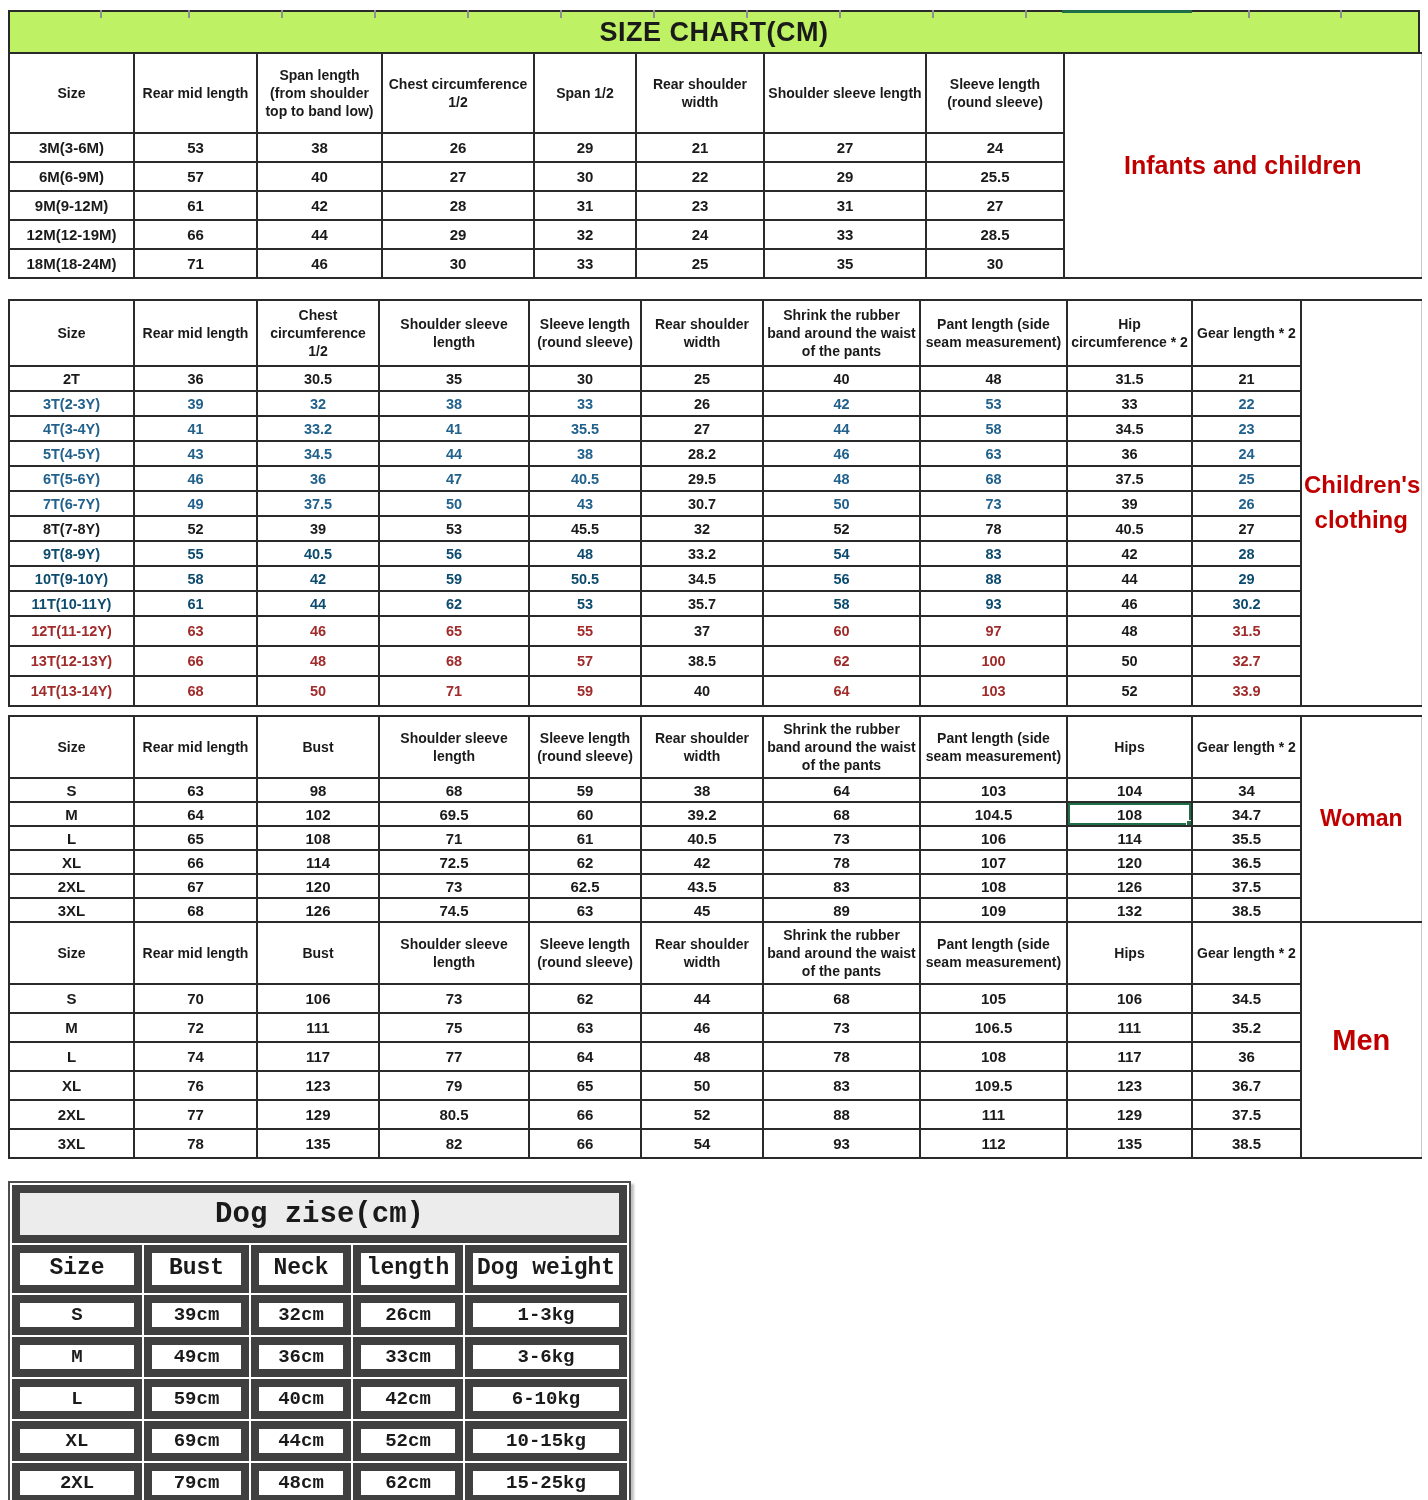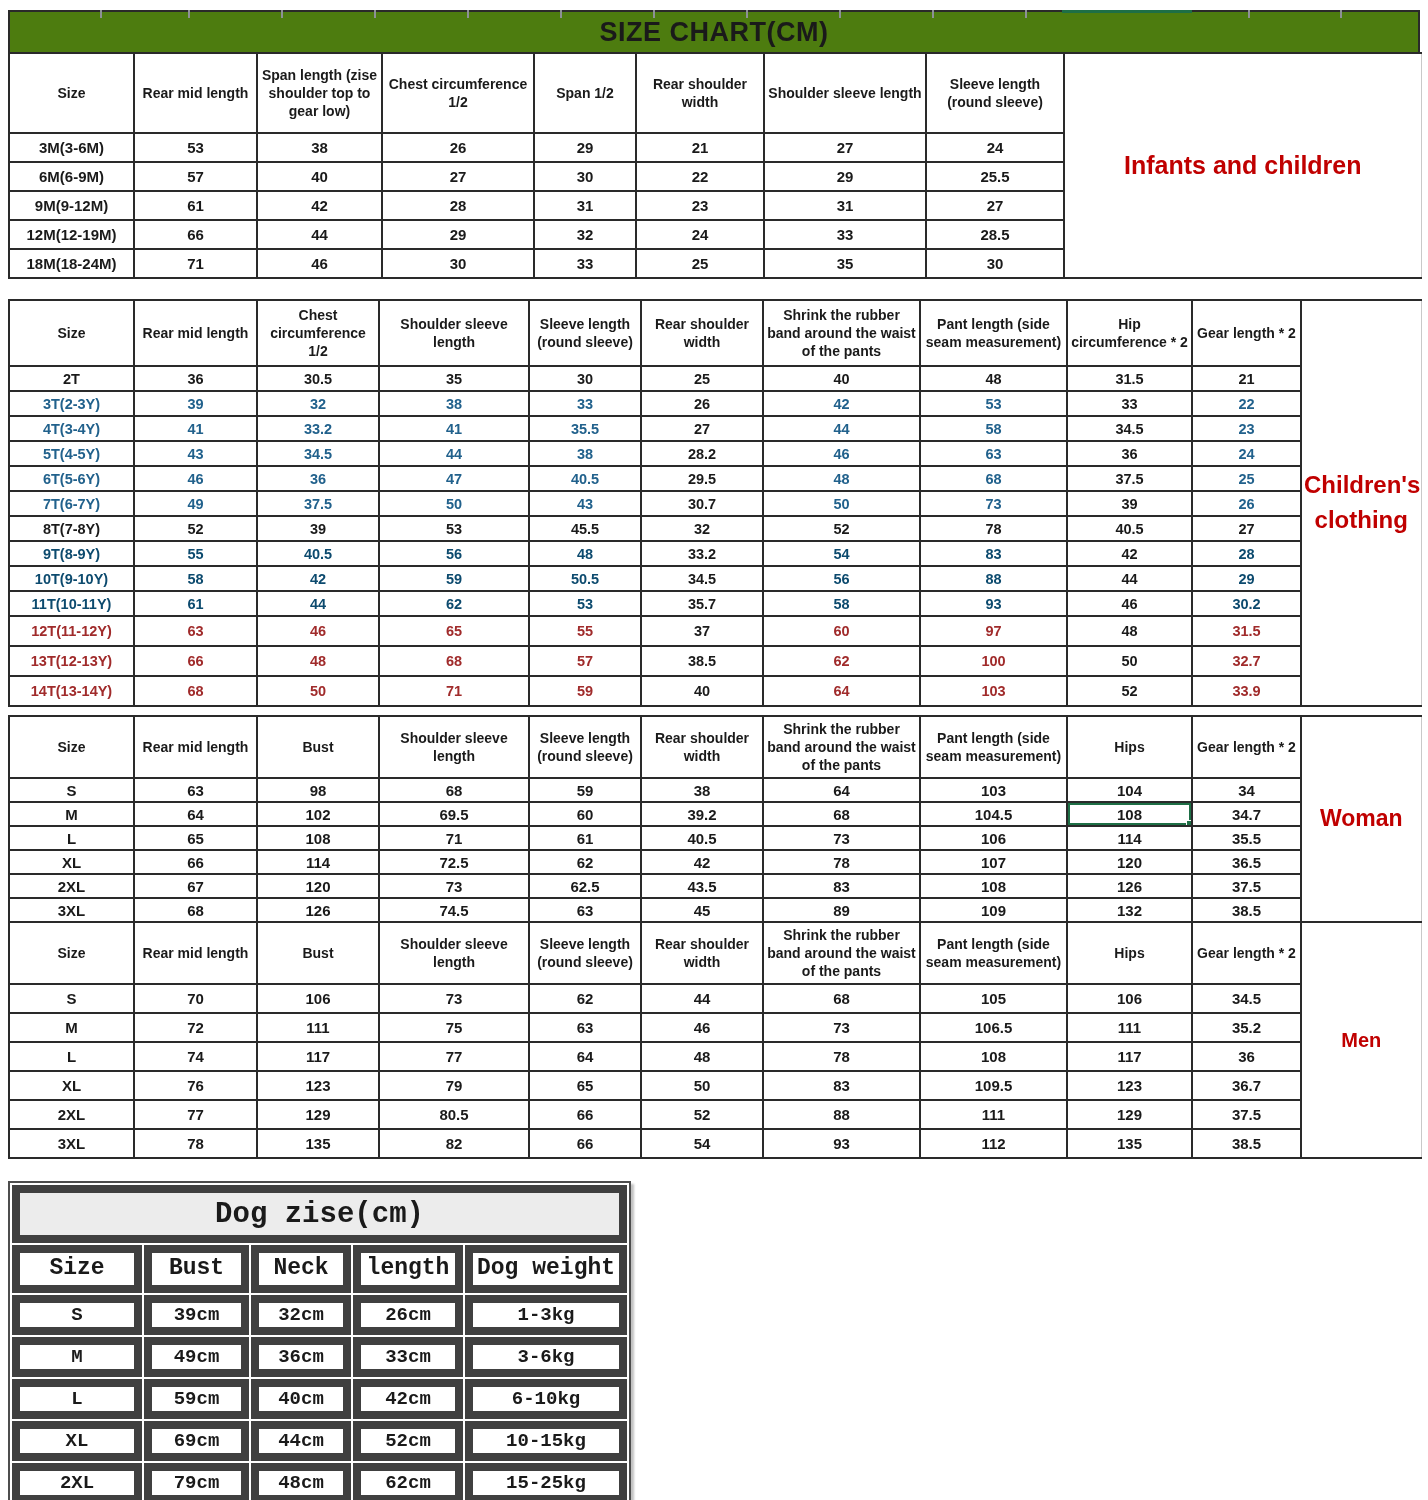--- a/index.html
+++ b/index.html
@@ -3,21 +3,21 @@
 <meta charset="utf-8">
 <style>
   html,body{margin:0;padding:0;background:#ffffff;overflow:hidden;}
   body{width:1428px;height:1500px;font-family:"Liberation Sans",sans-serif;font-weight:bold;color:#1a1a1a;position:relative;}
   .sheet{position:relative;width:1428px;height:1500px;}
   
   .tick{position:absolute;top:0;width:2px;height:8px;background:#8d9196;}
   .green-seg{position:absolute;top:0;left:1062px;width:130px;height:3px;background:#1e6f46;}
   
   .title-bar{margin:10px 8px 0 8px;height:40px;border:2px solid #2a2a2a;display:flex;align-items:center;justify-content:center;
-             font-size:27px;letter-spacing:0.5px;background:#4d7c0f;}
+             font-size:27px;letter-spacing:0.5px;background:#bef264;}
   
   table{border-collapse:collapse;table-layout:fixed;width:1412px;margin-left:8px;background:#fff;}
   th,td{border:2px solid #2a2a2a;text-align:center;vertical-align:middle;padding:1px 2px;overflow:hidden;}
   th{font-size:14px;line-height:1.3;font-weight:bold;}
   td{font-size:15px;font-weight:bold;}
   .label-cell{border-right:1px solid #c9c9c9;color:#c00000;line-height:1.45;}
   .c-black{color:#1a1a1a;}
   .c-blue{color:#21618c;}
   .c-navy{color:#0c4a6e;}
   .c-red{color:#a02b2b;}
@@ -39,21 +39,21 @@
   .t-children tr.r:nth-last-child(-n+3){height:30px;}
   .t-children td{font-size:14.5px;}
   .t-children .label-cell{font-size:24px;}
   .t-woman{margin-top:8px;}
   .t-woman .head{height:62px;}
   .t-woman .r{height:24px;}
   .t-woman .label-cell{font-size:23px;}
   .t-men{margin-top:-2px;}
   .t-men .head{height:62px;}
   .t-men .r{height:29px;}
-  .t-men .label-cell{font-size:20px;}
+  .t-men .label-cell{font-size:29px;}
   
   .t-dog{width:607px;margin-top:22px;border-collapse:separate;border-spacing:2px;border:2px solid #4d4d4d;
          font-family:"Liberation Mono",monospace;box-shadow:3px 3px 2px rgba(120,120,120,0.45);}
   .t-dog th,.t-dog td{border:8px solid #404040;font-family:"Liberation Mono",monospace;}
   .t-dog col:nth-child(1){width:130px}.t-dog col:nth-child(2){width:105px}.t-dog col:nth-child(3){width:100px}
   .t-dog col:nth-child(4){width:110px}.t-dog col:nth-child(5){width:162px}
   .t-dog .dog-title{height:40px;background:#ececec;font-size:29px;}
   .t-dog th{font-size:23px;height:30px;}
   .t-dog td{font-size:19px;}
   .t-dog .r{height:26px;}
@@ -92,21 +92,21 @@
         <col>
         <col>
         <col>
         <col>
         <col>
       </colgroup>
       <tbody>
         <tr class="head">
           <th>Size</th>
           <th>Rear mid length</th>
-          <th>Span length (zise shoulder top to gear low)</th>
+          <th>Span length (from shoulder top to band low)</th>
           <th>Chest circumference 1/2</th>
           <th>Span 1/2</th>
           <th>Rear shoulder width</th>
           <th>Shoulder sleeve length</th>
           <th>Sleeve length (round sleeve)</th>
           <th class="label-cell" rowspan="6">Infants and children</th>
         </tr>
         <tr class="r">
           <td class="c-black">3M(3-6M)</td>
           <td class="c-black">53</td>

